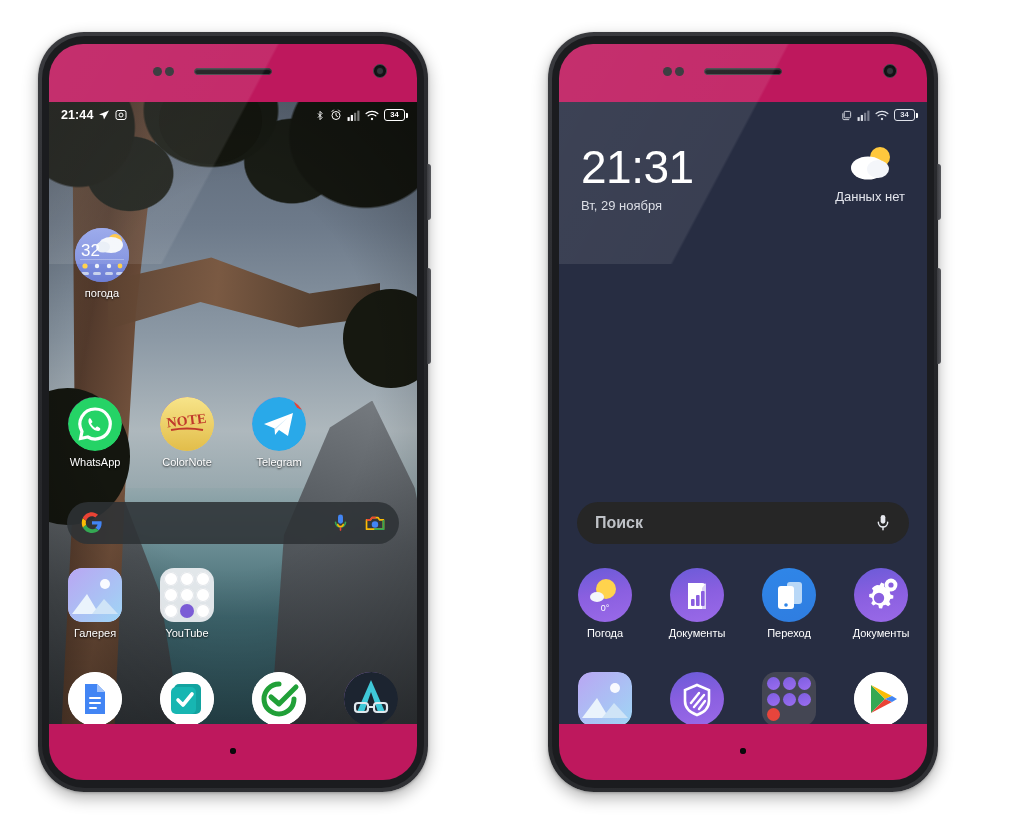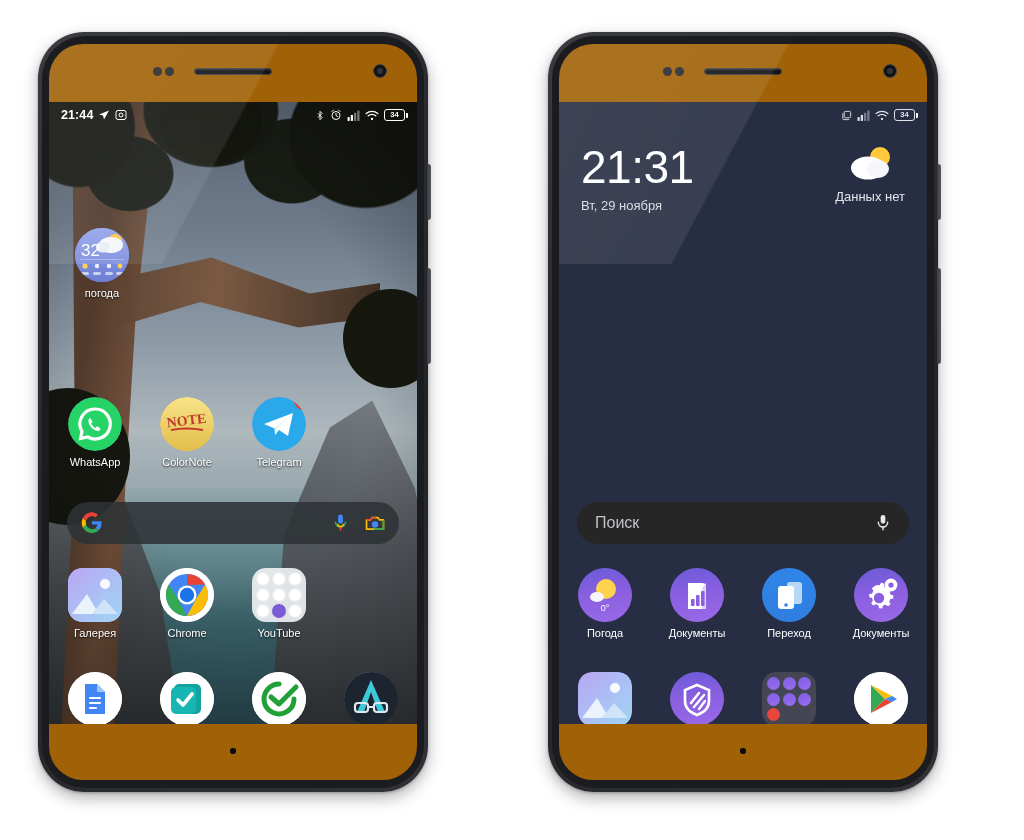--- a/index.html
+++ b/index.html
@@ -22,21 +22,21 @@
     border-radius: 46px;
     box-shadow: 0 6px 16px rgba(0,0,0,.30), 0 1px 3px rgba(0,0,0,.25);
   }
   .body-inner {
     position: absolute; left: 4px; top: 4px; right: 4px; bottom: 4px;
     background: #1b1c1f;
     border-radius: 43px;
   }
   .glass {
     position: absolute; left: 11px; top: 12px; right: 11px; bottom: 12px;
-    background: #a16207;
+    background: #be185d;
     border-radius: 34px;
     overflow: hidden;
   }
   
   .glass::after {
     content: ""; position: absolute; left: 0; top: 0; width: 100%; height: 220px;
     background: linear-gradient(118deg, rgba(255,255,255,.10) 0%, rgba(255,255,255,.085) 46%,
                 rgba(255,255,255,.085) 47%, rgba(255,255,255,0) 47.6%);
     pointer-events: none; z-index: 40;
   }
@@ -192,21 +192,21 @@
     display: flex; justify-content: space-between; align-items: flex-start;
   }
   .clock-time { font-size: 46px; color: #fff; font-weight: 300; line-height: 1; letter-spacing: -.5px; }
   .clock-date { margin-top: 8px; font-size: 13px; color: #d8dbe3; }
   .wcol { display: flex; flex-direction: column; align-items: center; }
   .wtxt { margin-top: 5px; font-size: 13px; color: #e3e5ec; }
 
   .psearch {
     position: absolute; left: 18px; right: 18px; height: 42px;
     background: #262626; border-radius: 21px;
-    display: flex; align-items: center; padding: 0 18px; z-index: 15;
+    display: flex; align-items: center; padding: 0 18px; z-index: 15; font-weight: bold;
   }
   .psearch .ph { flex: 1; color: #bfc2c7; font-size: 16px; }
 
   
   .grad-purple { background: linear-gradient(170deg,#6b5bd8 0%,#8a5fe0 48%,#9a6ae8 100%); }
   .grad-blue   { background: linear-gradient(170deg,#2f86e8 0%,#2f7de0 100%); }
   .white-bg    { background: #fff; }
   .folder-bg   { background: rgba(238,240,243,.92); }
   .folder-dark { background: rgba(70,72,84,.95); }
 </style>
@@ -398,34 +398,20 @@
                     </defs>
                   <circle cx="37" cy="16" r="5" fill="#fff" opacity=".92"></circle>
                   <path d="M4 46 L19 26 L31 46 Z" fill="#eaf3fc"></path>
                   <path d="M24 46 L36 31 L50 46 Z" fill="#cfe4f7"></path>
                 </svg>
               </div>
               <div class="lbl">Галерея</div>
             </div>
 
 
-            <div class="app">
-              <div class="ic circ white-bg">
-                <svg viewBox="0 0 54 54" width="54" height="54">
-                  <circle cx="27" cy="27" r="27" fill="#fff"></circle>
-                  <circle cx="27" cy="27" r="21" fill="#4285F4"></circle>
-                  <path d="M27 6 A21 21 0 0 1 45.2 16.5 L27 17 Z" fill="#EA4335"></path>
-                  <path d="M45.2 16.5 A21 21 0 0 1 27 48 L36 31 Z" fill="#FBBC05"></path>
-                  <path d="M27 48 A21 21 0 0 1 8.8 16.5 L18 31 Z" fill="#34A853"></path>
-                  <circle cx="27" cy="27" r="9.5" fill="#fff"></circle>
-                  <circle cx="27" cy="27" r="7.2" fill="#1a73e8"></circle>
-                </svg>
-              </div>
-              <div class="lbl">Chrome</div>
-            </div>
 
             <div class="app">
               <div class="ic sq folder-bg" style="display:grid;grid-template-columns:repeat(3,1fr);gap:2px;padding:4px;">
                 <span style="background:#fff;border-radius:50%;display:block;width:100%;aspect-ratio:1;box-shadow:inset 0 0 0 1px #e3e6ea;"></span>
                 <span style="background:#fff;border-radius:50%;display:block;width:100%;aspect-ratio:1;box-shadow:inset 0 0 0 1px #e3e6ea;"></span>
                 <span style="background:#fff;border-radius:50%;display:block;width:100%;aspect-ratio:1;box-shadow:inset 0 0 0 1px #e3e6ea;"></span>
                 <span style="background:#fff;border-radius:50%;display:block;width:100%;aspect-ratio:1;box-shadow:inset 0 0 0 1px #e3e6ea;"></span>
                 <span style="background:#fff;border-radius:50%;display:block;width:100%;aspect-ratio:1;box-shadow:inset 0 0 0 1px #e3e6ea;"></span>
                 <span style="background:#fff;border-radius:50%;display:block;width:100%;aspect-ratio:1;box-shadow:inset 0 0 0 1px #e3e6ea;"></span>
                 <span style="background:#fff;border-radius:50%;display:block;width:100%;aspect-ratio:1;box-shadow:inset 0 0 0 1px #e3e6ea;"></span>

